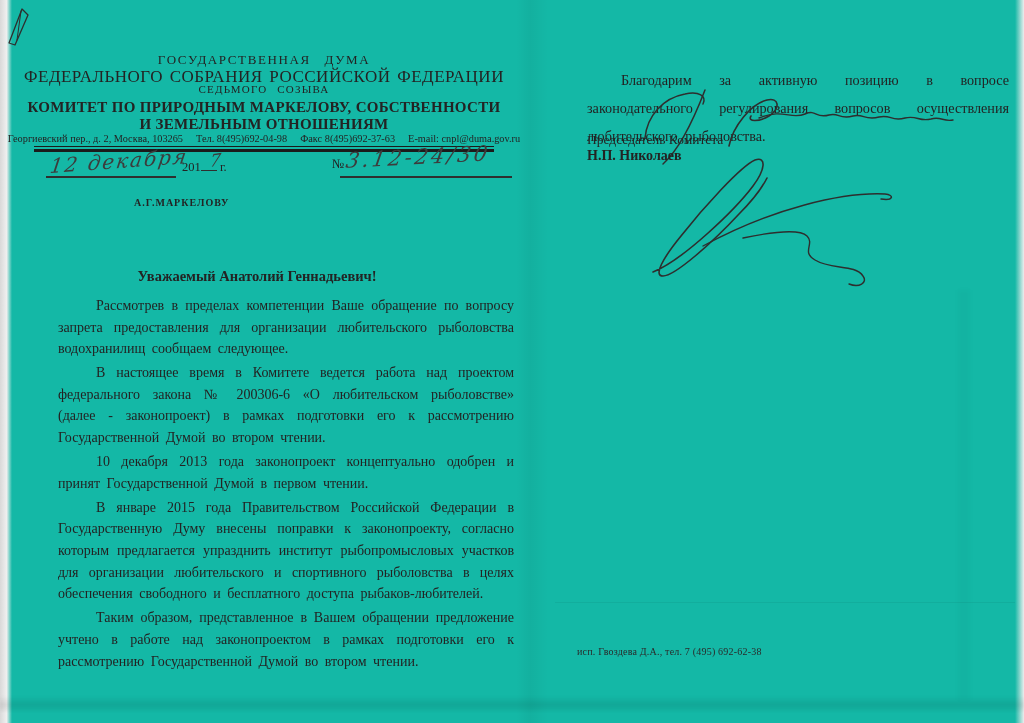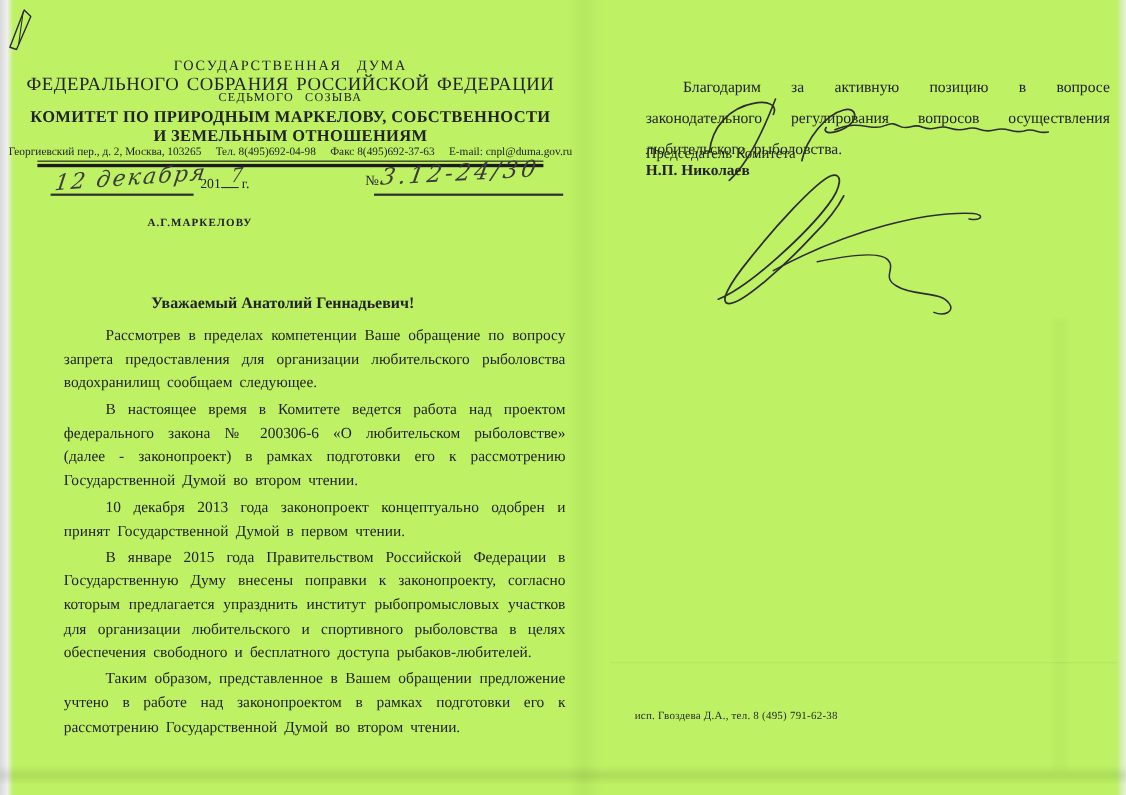--- a/index.html
+++ b/index.html
@@ -1,16 +1,16 @@
 <!DOCTYPE html>
 <html lang="ru"><head>
 <meta charset="utf-8">
 <style>
   html,body{margin:0;padding:0;background:#ffffff;}
-  .scan{position:relative;width:1024px;height:723px;background:#bef264;overflow:hidden;
+  .scan{position:relative;width:1024px;height:723px;background:#14b8a6;overflow:hidden;
         font-family:"Liberation Serif",serif;color:#232323;}
   
   .edge-left{position:absolute;left:0;top:0;width:12px;height:723px;
              background:linear-gradient(90deg,#d9d9d9 0%,#efefef 55%,rgba(255,255,255,0) 100%);}
   .edge-right{position:absolute;right:0;top:0;width:9px;height:723px;
               background:linear-gradient(270deg,#ededed 0%,rgba(255,255,255,0) 100%);}
   .edge-bottom{position:absolute;left:0;top:696px;width:1024px;height:16px;
                background:linear-gradient(180deg,rgba(0,0,0,0) 0%,rgba(0,0,0,0.09) 55%,rgba(0,0,0,0.02) 100%);
                filter:blur(1px);}
   .page-divider{position:absolute;left:516px;top:0;width:32px;height:723px;
@@ -143,16 +143,16 @@
       <path d="M 10 126 C 40 114 92 64 110 40 C 122 24 124 10 112 14 C 98 20 60 62 38 90 C 20 112 10 130 20 130 C 32 130 70 96 96 68 C 110 54 120 40 124 32" stroke-width="1.6"></path>
       <path d="M 60 100 C 130 62 200 46 242 48 C 252 49 250 55 238 53" stroke-width="1.4"></path>
       <path d="M 100 92 C 138 84 158 84 164 90 C 172 98 158 106 172 114 C 188 124 212 118 220 130 C 225 137 216 142 206 138" stroke-width="1.4"></path>
     </svg>
 
     <div class="signer-row">
       <span class="signer-title">Председатель Комитета</span>
       <span class="signer-name">Н.П. Николаев</span>
     </div>
 
-    <div class="executor">исп. Гвоздева Д.А., тел. 8 (495) 791-62-38</div>
+    <div class="executor">исп. Гвоздева Д.А., тел. 7 (495) 692-62-38</div>
   </div>
 
 </div>
 
 </body></html>

